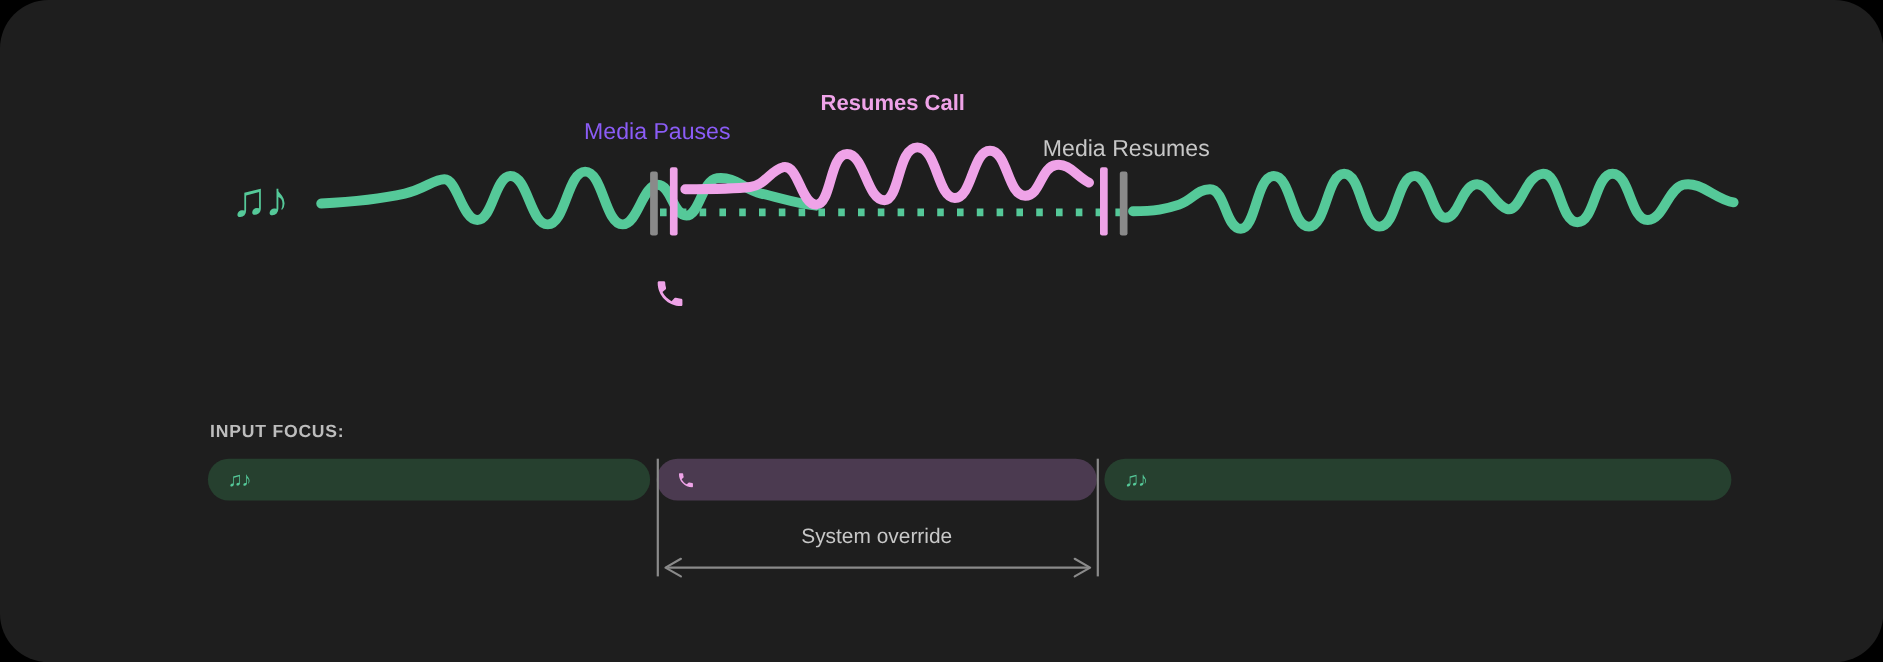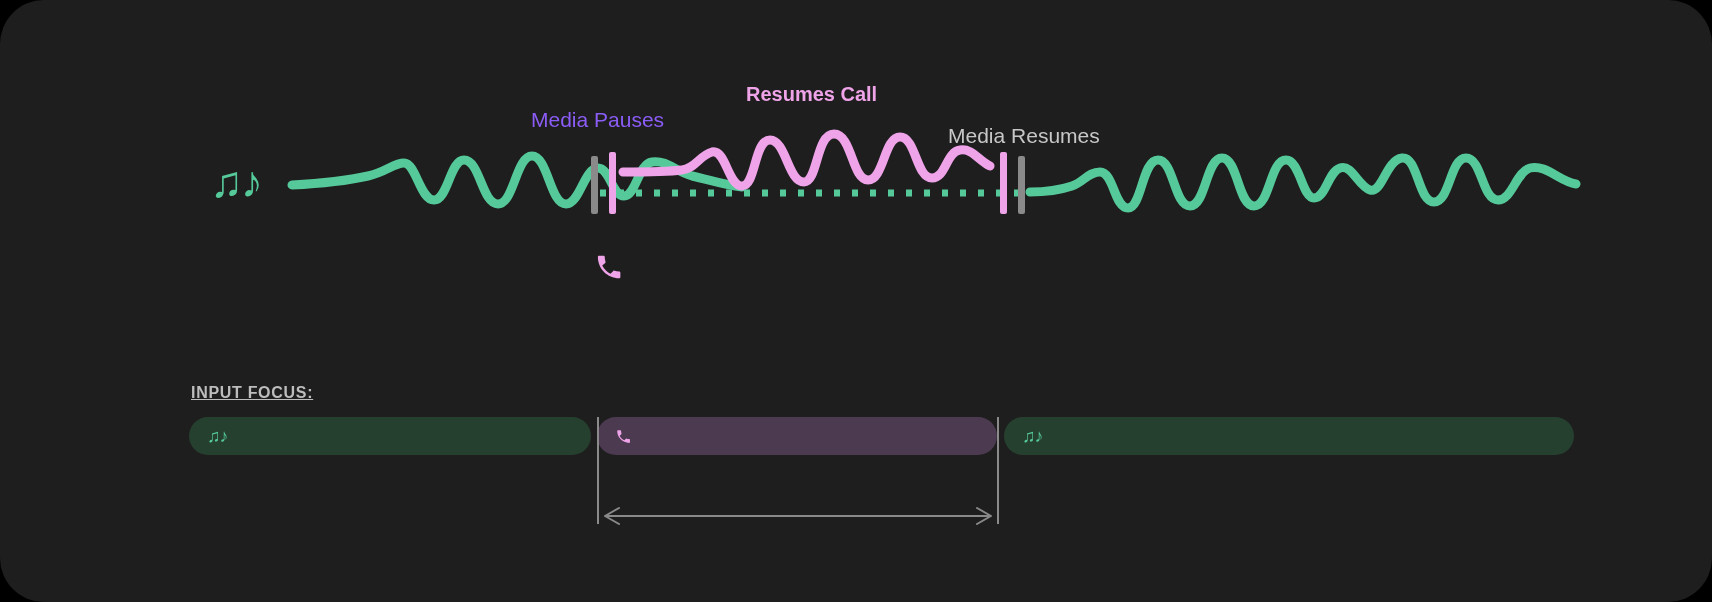--- a/index.html
+++ b/index.html
@@ -77,21 +77,20 @@
 
   
   .focus-label {
     position: absolute;
     left: 191px;
     top: 384px;
     font-size: 16px;
     font-weight: 700;
     letter-spacing: 0.7px;
     color: #bdbdbd;
-    text-decoration: underline;
   }
 
   .track {
     position: absolute;
     top: 417px;
     height: 38px;
     border-radius: 19px;
     display: flex;
     align-items: center;
   }
@@ -218,20 +217,21 @@
     </span>
   </div>
 
   <div class="track track-media-b">
     <span class="track-icon icon-green">♫♪</span>
   </div>
 
   <div class="guide guide-left"></div>
   <div class="guide guide-right"></div>
 
+  <div class="override-text">System override</div>
 
   <svg class="arrow-svg" width="402" height="22">
     <line x1="10" y1="11" x2="392" y2="11" stroke="#8a8a8a" stroke-width="2"></line>
     <polyline points="22,3 8,11 22,19" fill="none" stroke="#8a8a8a" stroke-width="2" stroke-linecap="round" stroke-linejoin="round"></polyline>
     <polyline points="380,3 394,11 380,19" fill="none" stroke="#8a8a8a" stroke-width="2" stroke-linecap="round" stroke-linejoin="round"></polyline>
   </svg>
 
 </div>
 
 </body></html>

